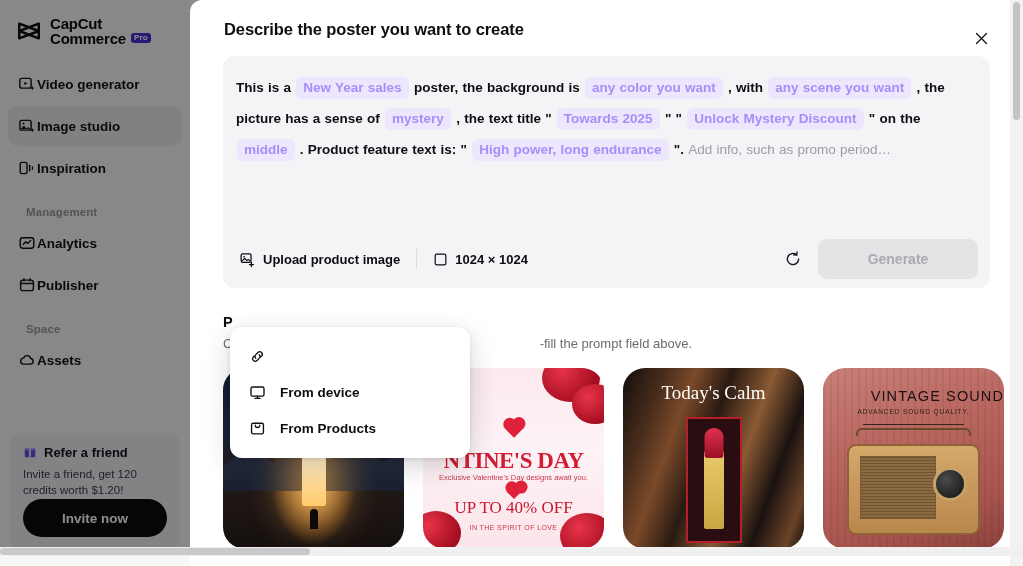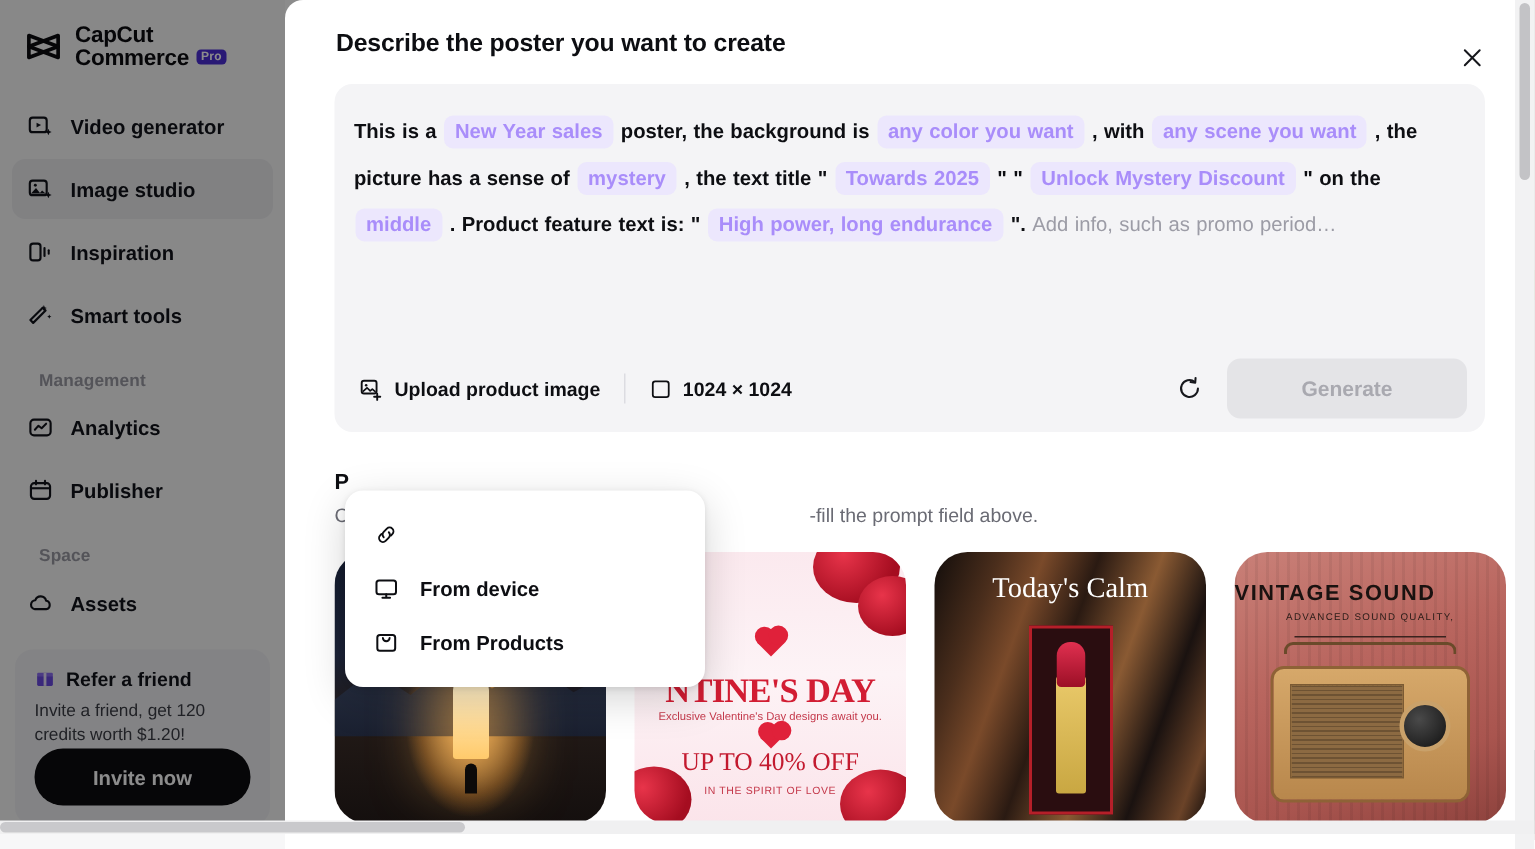--- a/index.html
+++ b/index.html
@@ -23,21 +23,21 @@
   .brand-text { line-height:1.0; }
   .brand-l1 { font-size:15px; font-weight:700; color:#0b0b0f; letter-spacing:-.2px; }
   .brand-l2 { font-size:15px; font-weight:700; color:#0b0b0f; letter-spacing:-.2px; display:flex; align-items:center; gap:5px;justify-content:space-between;}
   .pro-badge {
     background:#4b2fd6; color:#fff; font-size:8px; font-weight:700;
     padding:1px 3px; border-radius:3px; letter-spacing:.2px; position:relative; top:-1px;
   }
 
   .nav { padding:4px 8px 0 8px; }
   .nav-item {
-    display:flex; align-items:center; gap:11px;
+    display:flex; align-items:center; gap:1px;
     height:40px; padding:0 10px; border-radius:9px;
     font-size:13.5px; font-weight:600; color:#11131a;
     cursor:pointer; margin-bottom:2px;
   }
   .nav-item.active { background:#ebebed; }
   .nav-ico { width:18px; height:18px; flex:none; display:block; }
   .nav-group {
     font-size:11.5px; color:#9a9aa3; font-weight:600;
     padding:16px 10px 5px 18px; letter-spacing:.1px;
   }
@@ -146,22 +146,22 @@
   .th3 .box { position:absolute; left:50%; top:27%; transform:translateX(-50%);
       width:56px; height:126px; background:#2a0d10; border:2px solid #b51f29; }
   .th3 .stick { position:absolute; left:50%; top:46%; transform:translateX(-50%);
       width:20px; height:78px; background:linear-gradient(180deg,#e9c96a,#c9a742); border-radius:2px;}
   .th3 .bullet { position:absolute; left:50%; top:33%; transform:translateX(-50%);
       width:19px; height:30px; background:linear-gradient(180deg,#e03050,#9c0f26); border-radius:9px 9px 3px 3px;}
 
   .th4 { background:
       repeating-linear-gradient(90deg, rgba(0,0,0,.06) 0 2px, transparent 2px 7px),
       linear-gradient(160deg,#c98078 0%,#b9665f 40%,#a9554f 75%,#8d423d 100%); }
-  .th4 .vs-title { position:absolute; left:0; right:0; top:11%; text-align:left;
-      font-size:14.5px; font-weight:700; color:#1a1210; letter-spacing:1.1px;}
+  .th4 .vs-title { position:absolute; left:0; right:0; top:11%; text-align:right;
+      font-size:14.5px; font-weight:400; color:#1a1210; letter-spacing:1.1px;}
   .th4 .vs-sub { position:absolute; left:0; right:0; top:22%; text-align:center;
       font-size:6.5px; color:#2a1c18; letter-spacing:.9px;}
   .th4 .vs-rule { position:absolute; left:22%; right:22%; top:31%; height:1px; background:#3a231e;}
   .th4 .radio { position:absolute; left:13%; right:13%; top:42%; bottom:8%;
       background:linear-gradient(180deg,#d6a86a,#b8874c); border-radius:9px; border:2px solid #8e6236;}
   .th4 .mesh { position:absolute; left:9%; top:12%; width:58%; bottom:16%;
       background:repeating-linear-gradient(0deg,#6d5233 0 1px,#8c6a42 1px 3px),
                  repeating-linear-gradient(90deg,rgba(0,0,0,.25) 0 1px,transparent 1px 3px);
       border:1px solid #7b5a33;}
   .th4 .knob { position:absolute; right:9%; top:24%; width:34px; height:34px; border-radius:50%;
@@ -233,28 +233,20 @@
 
         <div class="nav-item">
           <svg class="nav-ico" viewBox="0 0 24 24">
             <rect x="3" y="4.5" width="9" height="15" rx="2.4" fill="none" stroke="#11131a" stroke-width="1.9"></rect>
             <rect x="14.6" y="7.5" width="1.9" height="9" rx=".9" fill="#11131a"></rect>
             <rect x="18.4" y="9.6" width="1.8" height="4.8" rx=".9" fill="#11131a"></rect>
           </svg>
           <span>Inspiration</span>
         </div>
 
-        <div class="nav-item">
-          <svg class="nav-ico" viewBox="0 0 24 24">
-            <path d="M4 19.5 L15 8.5 L17.5 11 L6.5 22 Z" fill="none" stroke="#11131a" stroke-width="1.9" stroke-linejoin="round" transform="translate(-1,-3)"></path>
-            <path d="M15 3.2 l.8 1.8 1.8.8 -1.8.8 -.8 1.8 -.8-1.8 -1.8-.8 1.8-.8z" fill="#11131a"></path>
-            <path d="M19.8 11.5 l.6 1.3 1.3.6 -1.3.6 -.6 1.3 -.6-1.3 -1.3-.6 1.3-.6z" fill="#11131a"></path>
-          </svg>
-          <span>Smart tools</span>
-        </div>
 
         <div class="nav-group">Management</div>
 
         <div class="nav-item">
           <svg class="nav-ico" viewBox="0 0 24 24">
             <rect x="3" y="5" width="18" height="14" rx="3.2" fill="none" stroke="#11131a" stroke-width="1.9"></rect>
             <path d="M7 14 L10.2 10.4 L13 12.6 L17 8.6" fill="none" stroke="#11131a" stroke-width="1.8" stroke-linecap="round" stroke-linejoin="round"></path>
           </svg>
           <span>Analytics</span>
         </div>

